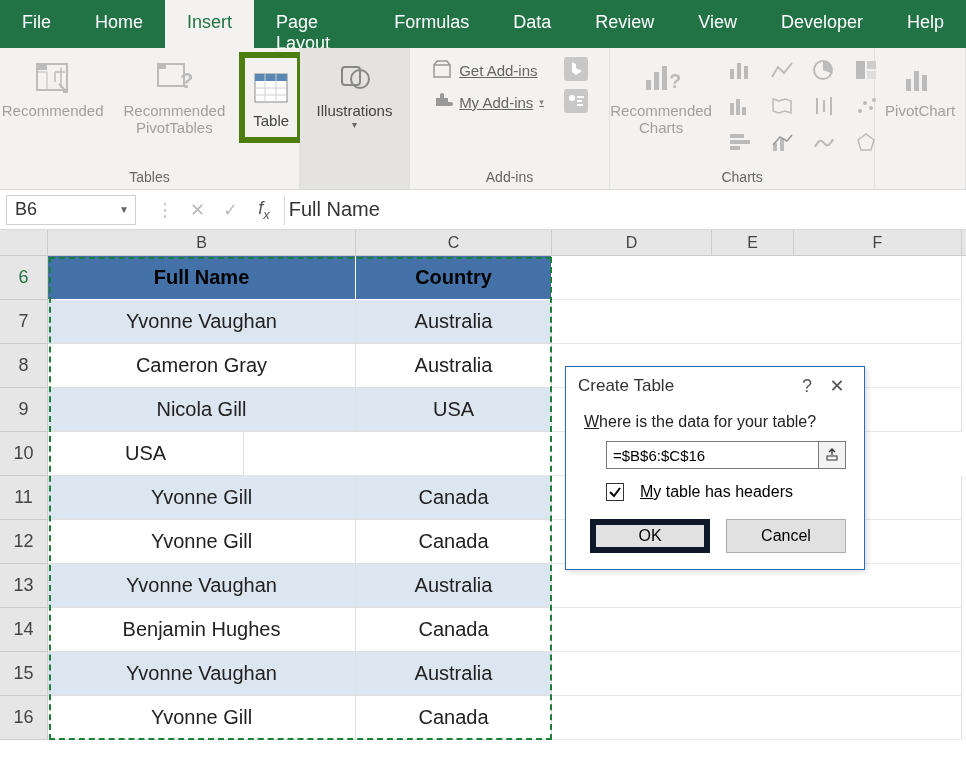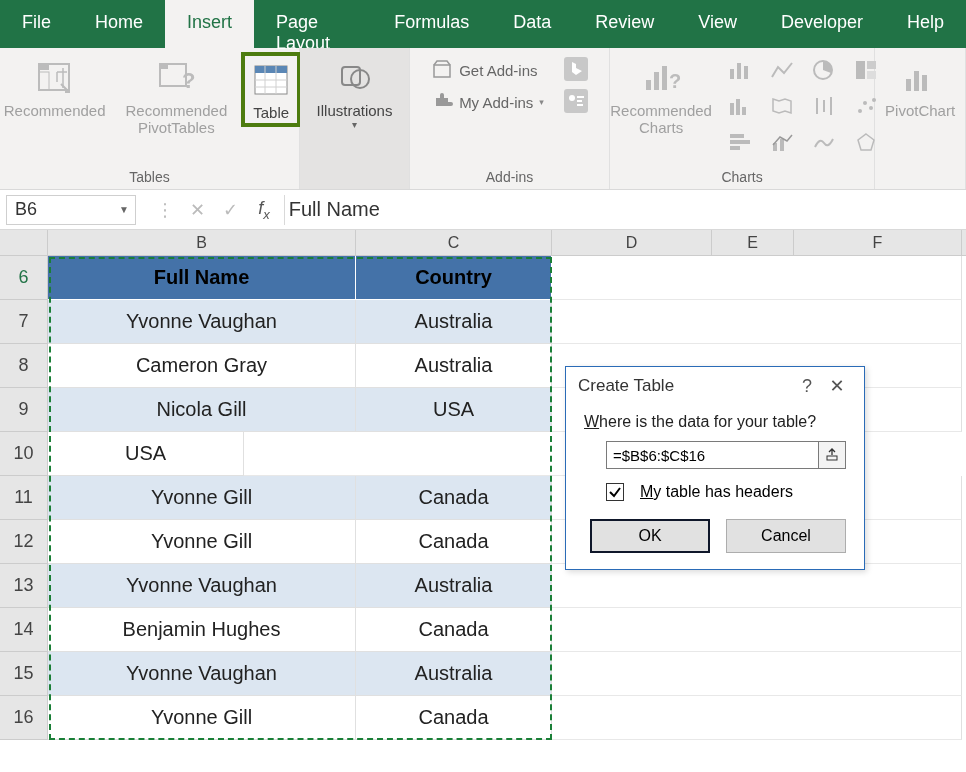--- a/index.html
+++ b/index.html
@@ -11,23 +11,23 @@
   .ribbon-tab.active { background: #f3f2f1; color: #217346; }
 
   
   .ribbon { background: #f3f2f1; height: 142px; display: flex; border-bottom: 1px solid #d9d9d9; }
   .ribbon-group { display: flex; flex-direction: column; align-items: center; padding: 4px 8px 2px 8px; border-right: 1px solid #e0e0e0; }
   .ribbon-group-content { display: flex; flex: 1; align-items: flex-start; gap: 8px; }
   .ribbon-group-label { font-size: 14px; color: #666; text-align: center; padding: 2px 0; }
   .big-btn { display: flex; flex-direction: column; align-items: center; justify-content: flex-start; width: auto; padding: 4px 6px; color: #666; font-size: 15px; line-height: 1.15; text-align: center; min-width: 60px; }
   .big-btn .icon-box { width: 44px; height: 44px; display: flex; align-items: center; justify-content: center; margin-bottom: 2px; }
   .big-btn.disabled { color: #a0a0a0; }
-  .table-button { border: 4px solid #4d7c0f; padding: 2px 4px; }
+  .table-button { border: 6px solid #4d7c0f; padding: 8px 4px; }
   .small-btn-row { display: flex; flex-direction: column; gap: 4px; padding-top: 4px; }
-  .small-btn { display: flex; align-items: center; gap: 6px; color: #666; font-size: 15px; height: 28px; padding: 0 6px;}
+  .small-btn { display: flex; align-items: center; gap: 6px; color: #666; font-size: 15px; height: 28px; padding: 0 6px; text-decoration: underline;}
   .chart-icons { display: grid; grid-template-columns: repeat(4, 28px); grid-template-rows: repeat(3, 28px); gap: 8px 14px; align-content: start; padding-top: 4px;}
   .chart-icon { width: 28px; height: 28px; color: #999; display:flex; align-items:center; justify-content:center;}
 
   
   .formula-row { height: 40px; display: flex; align-items: center; border-bottom: 1px solid #d9d9d9; background: #fff;}
   .name-box { width: 130px; height: 30px; margin-left: 6px; border: 1px solid #cfcfcf; display: flex; align-items: center; padding: 0 8px; font-size: 18px; color: #333; position: relative; }
   .name-box .chev { position: absolute; right: 6px; color: #666; font-size: 10px;}
   .fx-controls { display: flex; align-items: center; gap: 18px; padding: 0 20px; color: #bbb; font-size: 18px;}
   .fx-label { font-style: italic; font-size: 18px; color: #555; padding-right: 14px;}
   .formula-input { flex: 1; font-size: 20px; color: #333; padding-left: 4px; }
@@ -56,21 +56,21 @@
   .dialog-title .close { width: 30px; text-align: center; color: #555; font-size: 18px;}
   .dialog-body { padding: 8px 18px 16px 18px; }
   .dialog-body .prompt { font-size: 16px; margin-bottom: 10px; color: #222;}
   .range-row { display: flex; align-items: center; gap: 0; margin-left: 22px; margin-bottom: 14px;}
   .range-input { flex:1; border: 1px solid #7a7a7a; height: 28px; padding: 0 6px; font-size: 15px; background: #fff; }
   .range-pick { width: 30px; height: 28px; border: 1px solid #7a7a7a; border-left: none; display:flex; align-items:center; justify-content:center; font-size: 14px; background:#f3f3f3;}
   .chk-row { display:flex; align-items:center; gap: 16px; margin-left: 22px; margin-bottom: 18px; font-size: 16px;}
   .chk { width: 18px; height: 18px; border: 1px solid #333; display:flex; align-items:center; justify-content:center;}
   .dialog-buttons { display:flex; gap: 16px; justify-content: flex-end;}
   .dlg-btn { width: 120px; height: 34px; border: 1px solid #adadad; background: #e1e1e1; font-size: 16px; display:flex; align-items:center; justify-content:center;}
-  .dlg-btn.primary { border: 2px solid #0f172a; }
+  .dlg-btn.primary { border: 6px solid #0f172a; }
 
   .u { text-decoration: underline; }
 </style>
 </head>
 <body>
 
 <div class="ribbon-tabs" id="ribbon-tabs">
     <div class="ribbon-tab">File</div>
     <div class="ribbon-tab">Home</div>
     <div class="ribbon-tab active">Insert</div>

